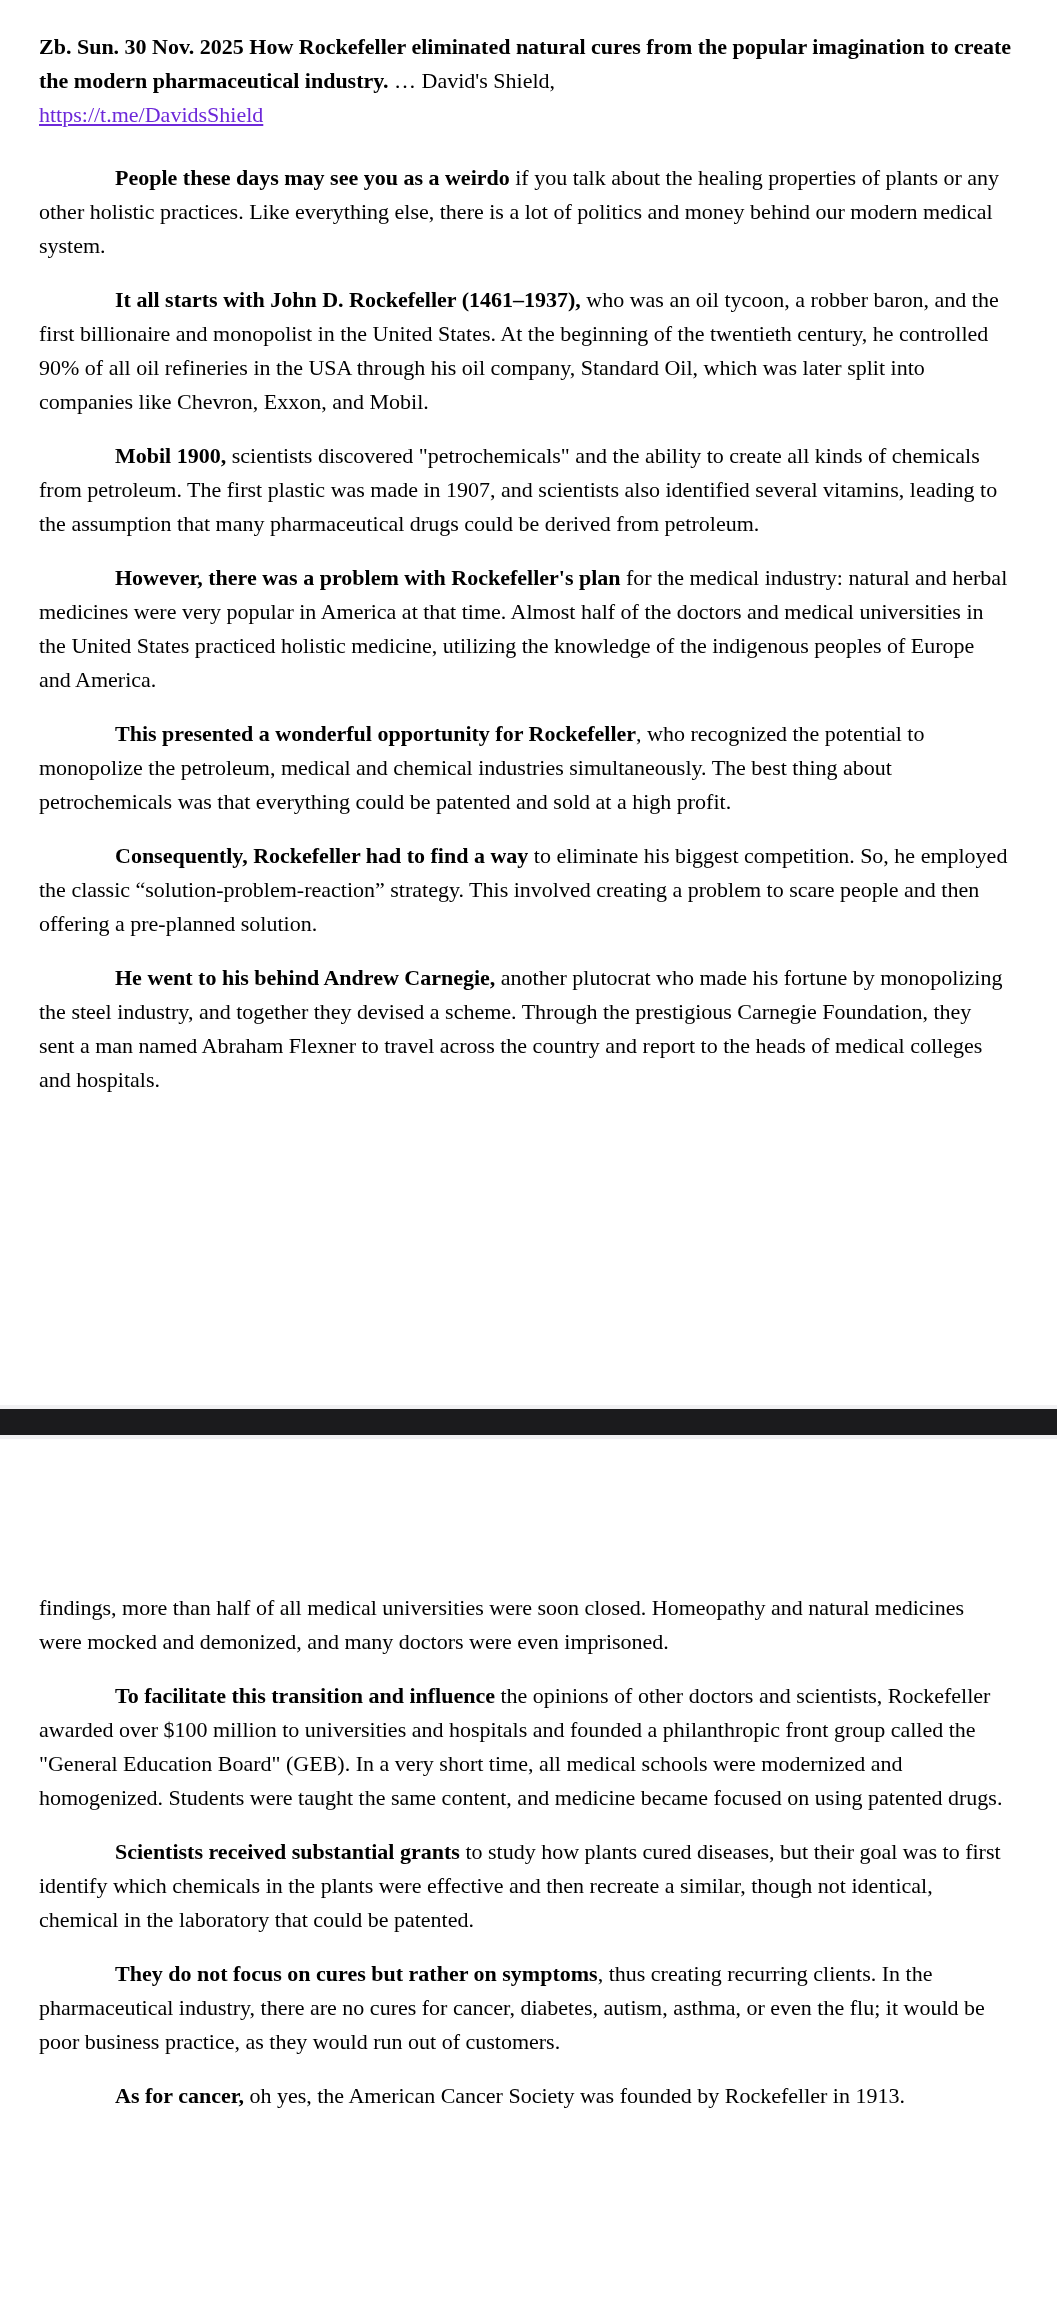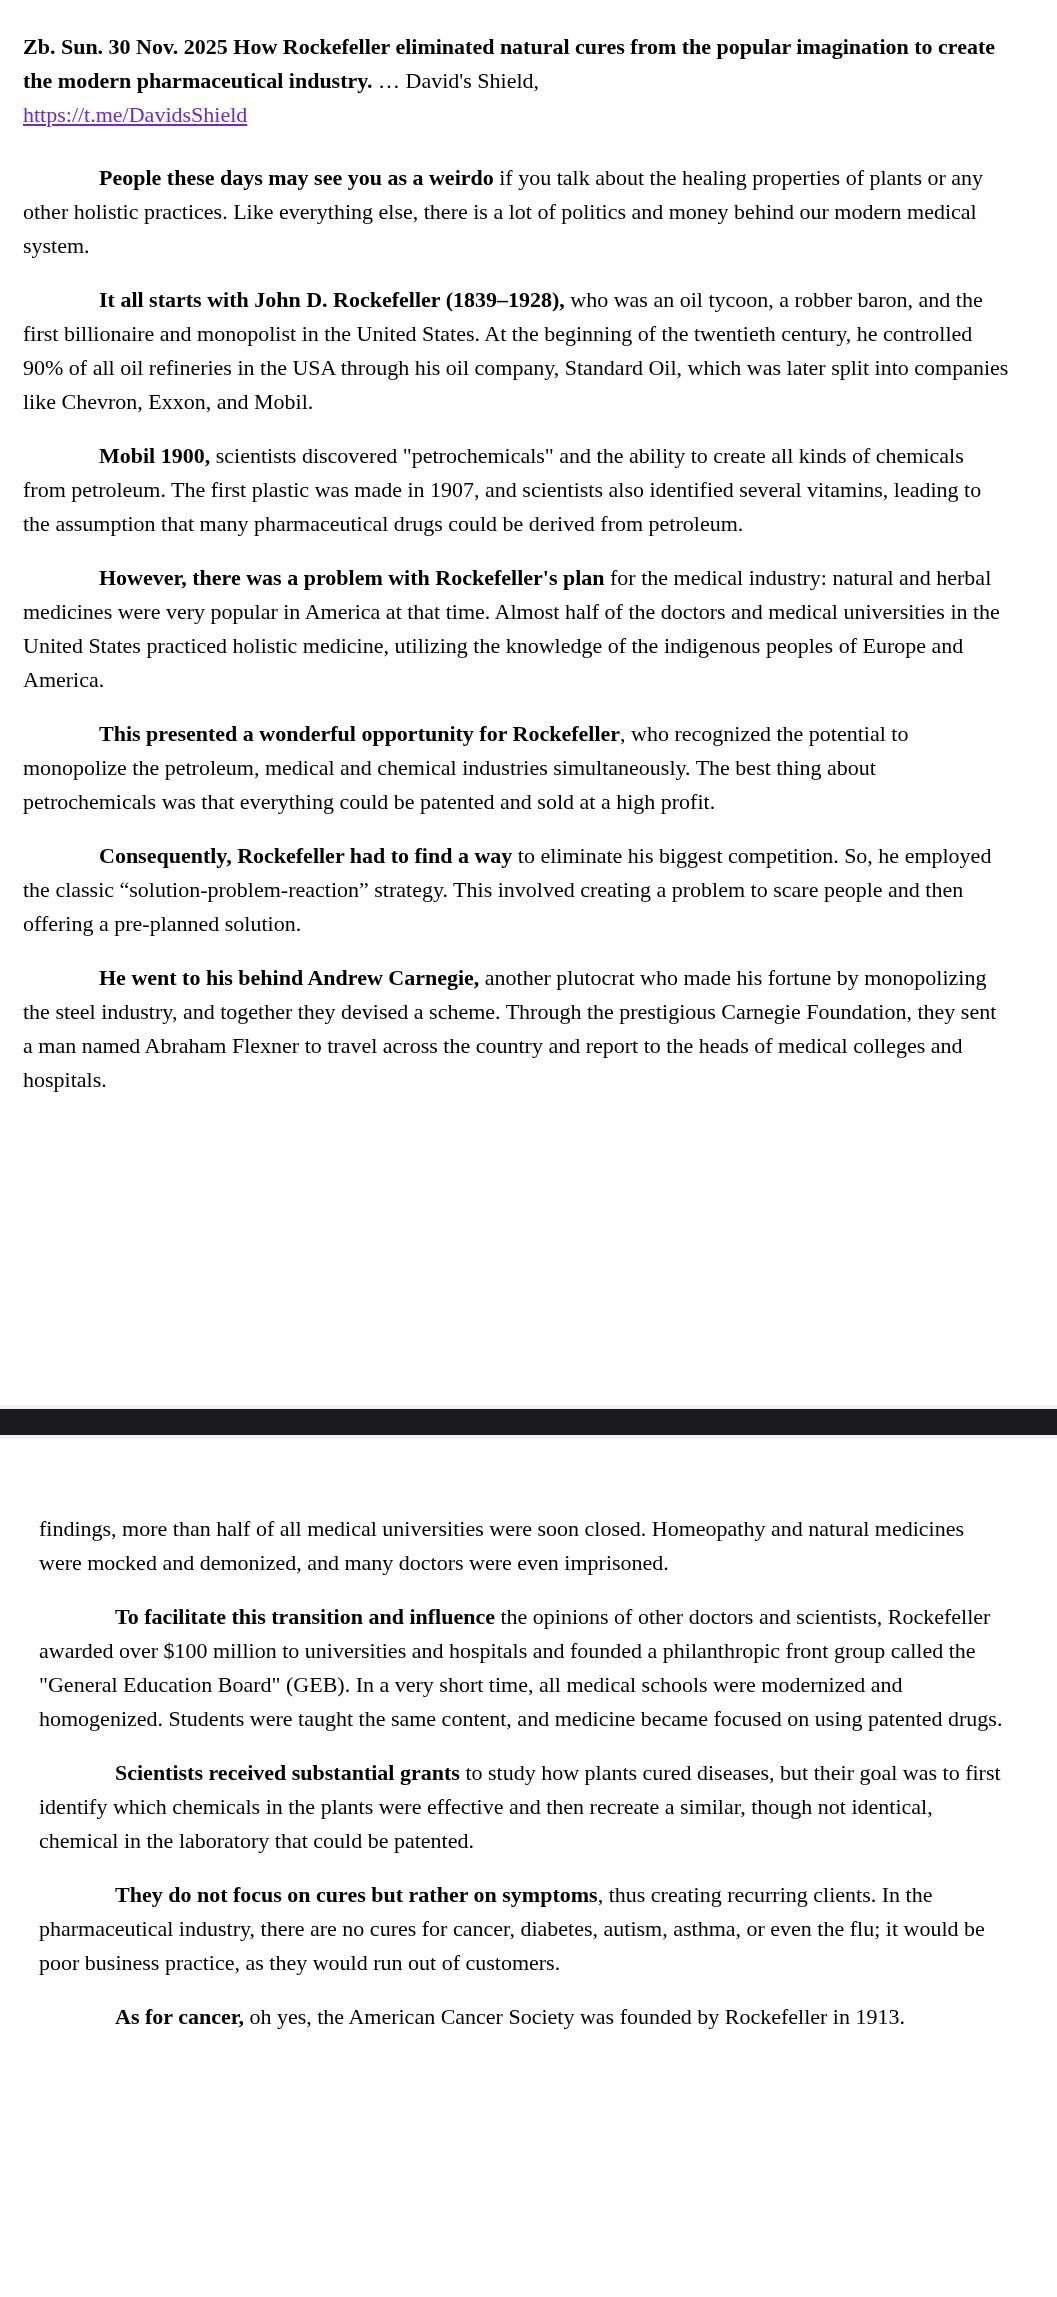--- a/index.html
+++ b/index.html
@@ -8,21 +8,21 @@
     width: 1057px;
     height: 2297px;
     background: #ffffff;
     overflow: hidden;
     font-family: "Liberation Serif", "DejaVu Serif", serif;
     font-size: 22px;
     line-height: 34px;
     color: #000000;
   }
   .page-content {
-    padding: 30px 30px 0 23px;
+    padding: 30px 30px 0 39px;
   }
   .doc-title { margin: 0 0 29px 0; }
   .doc-title .bold { font-weight: bold; }
   .doc-link {
     color: #6d28d9;
     text-decoration: underline;
     cursor: pointer;
   }
   .para {
     margin: 0 16px 20px 0;
@@ -33,21 +33,21 @@
   .page-break {
     position: absolute;
     left: 0;
     top: 1405px;
     width: 100%;
   }
   .page-break .edge { height: 4px; background: #f1f1f3; }
   .page-break .bar  { height: 26px; background: #1b1b1d; }
   .section-b {
     position: absolute;
-    top: 1512px;
+    top: 1591px;
     left: 0;
     width: 100%;
     box-sizing: border-box;
     padding: 0 30px 0 39px;
   }
 </style>
 </head>
 <body>
 
 <div class="screen">
@@ -57,21 +57,21 @@
     <p class="doc-title">
       <span class="bold">Zb. Sun. 30 Nov. 2025 How Rockefeller eliminated natural cures from the popular imagination to create the modern pharmaceutical industry.</span><span> … David's Shield,</span><br>
       <a class="doc-link">https://t.me/DavidsShield</a>
     </p>
 
     <p class="para">
       <span class="lead">People these days may see you as a weirdo</span><span> if you talk about the healing properties of plants or any other holistic practices. Like everything else, there is a lot of politics and money behind our modern medical system.</span>
     </p>
 
     <p class="para">
-      <span class="lead">It all starts with John D. Rockefeller (1839–1928),</span><span> who was an oil tycoon, a robber baron, and the first billionaire and monopolist in the United States. At the beginning of the twentieth century, he controlled 90% of all oil refineries in the USA through his oil company, Standard Oil, which was later split into companies like Chevron, Exxon, and Mobil.</span>
+      <span class="lead">It all starts with John D. Rockefeller (1461–1937),</span><span> who was an oil tycoon, a robber baron, and the first billionaire and monopolist in the United States. At the beginning of the twentieth century, he controlled 90% of all oil refineries in the USA through his oil company, Standard Oil, which was later split into companies like Chevron, Exxon, and Mobil.</span>
     </p>
 
     <p class="para">
       <span class="lead">Mobil 1900,</span><span> scientists discovered "petrochemicals" and the ability to create all kinds of chemicals from petroleum. The first plastic was made in 1907, and scientists also identified several vitamins, leading to the assumption that many pharmaceutical drugs could be derived from petroleum.</span>
     </p>
 
     <p class="para">
       <span class="lead">However, there was a problem with Rockefeller's plan</span><span> for the medical industry: natural and herbal medicines were very popular in America at that time. Almost half of the doctors and medical universities in the United States practiced holistic medicine, utilizing the knowledge of the indigenous peoples of Europe and America.</span>
     </p>
 

